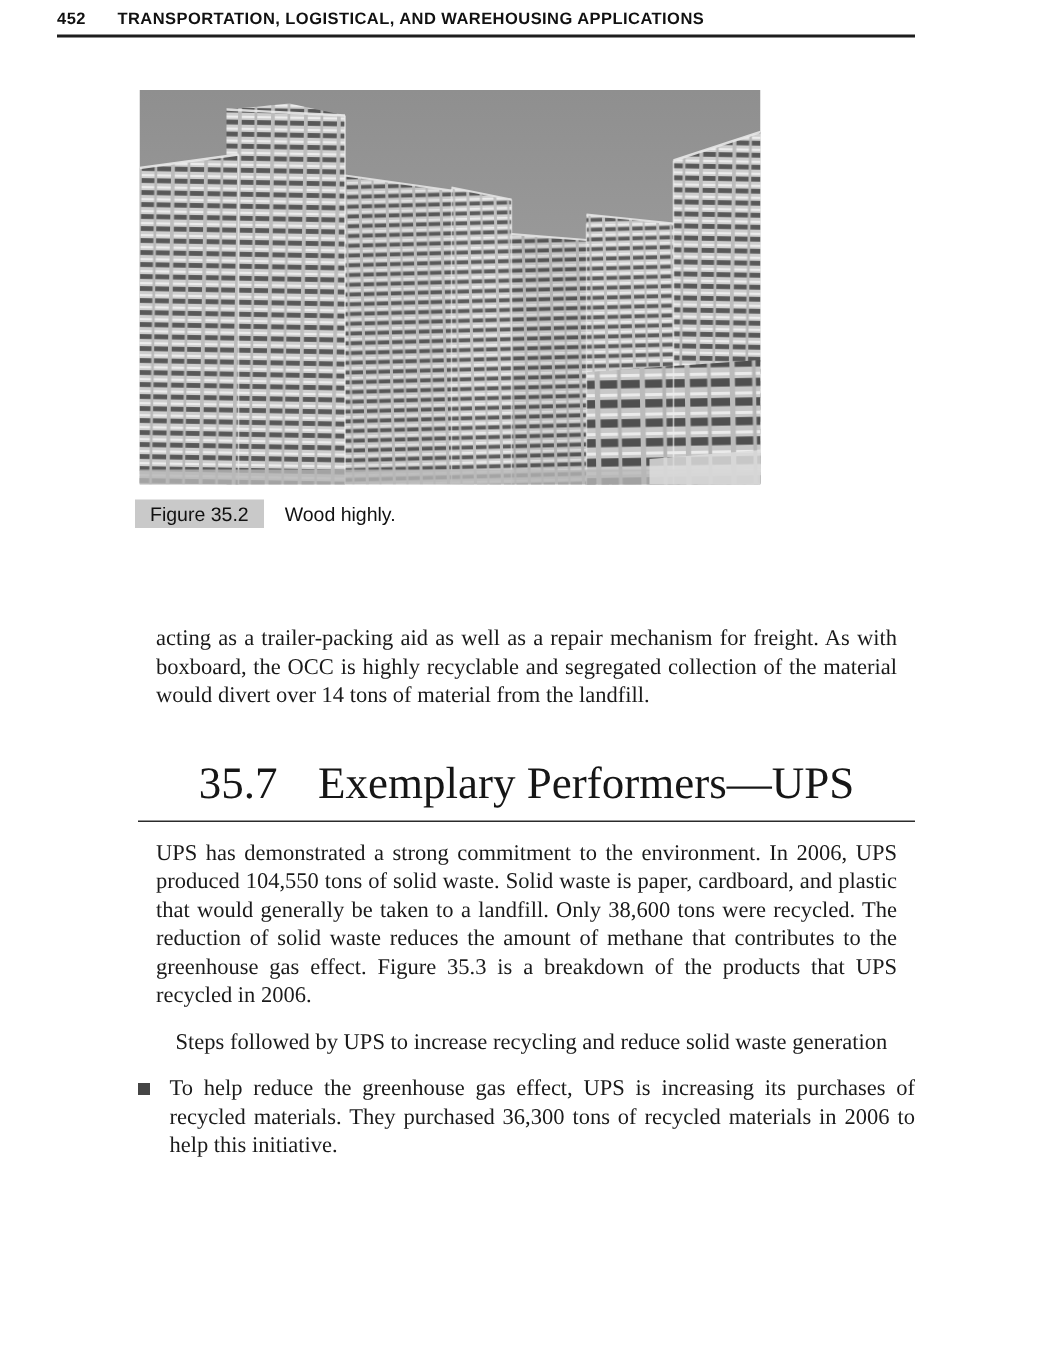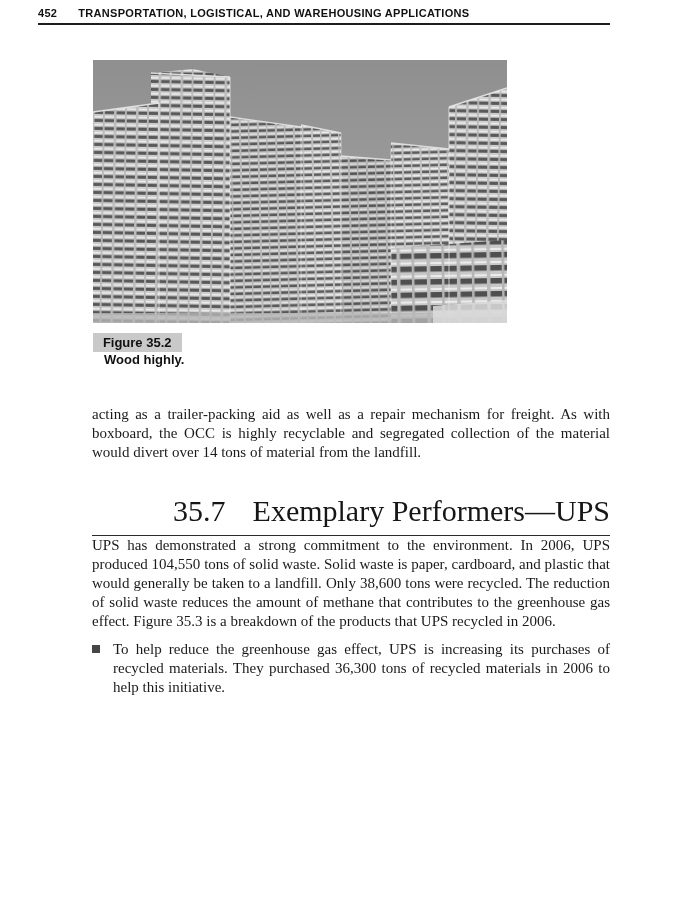--- a/index.html
+++ b/index.html
@@ -29,36 +29,36 @@
   .figure-photo {
     position:absolute; left:93px; top:60px; width:414px; height:263px;
     line-height:0;
   }
 
   
   .figure-caption-row {
     position:absolute; left:90px; top:333px;
     display:flex; align-items:center;
     font-family:"Liberation Sans", sans-serif;
-    font-weight:bold; font-size:13px; color:#111;flex-direction:column;
+    font-weight:normal; font-size:13px; color:#111;
   }
   .figure-label { background:#c9c9c9; padding:2px 10px; }
   .figure-caption-text { margin-left:14px; }
 
   
   .content {
     position:absolute; left:92px; top:405px; width:518px;
     font-size:15px; line-height:19px; text-align:justify;
   }
-  .content p { margin:0; }
+  .content p { margin:12px; }
 
   .section-heading {
     margin-top:32px; 
     font-size:30px; line-height:34px; font-weight:normal;
-    text-align:right; color:#161616;
+    text-align:center; color:#161616;
     border-bottom:1.5px solid #2b2b2b;
     padding-bottom:7px;
   }
   .section-number { margin-right:27px; }
 
   .paragraph-steps { text-indent:13px; }
 
   .bullet-list { list-style:none; margin:9px 0 0 0; padding:0; }
   .bullet-item { position:relative; padding-left:21px; }
   .bullet-square {
@@ -146,20 +146,21 @@
   <div class="content">
 
     <p>acting as a trailer-packing aid as well as a repair mechanism for freight. As with boxboard, the OCC is highly recyclable and segregated collection of the material would divert over 14 tons of material from the landfill.</p>
 
     <h2 class="section-heading">
       <div><span class="section-number">35.7</span><span>Exemplary Performers—UPS</span></div>
     </h2>
 
     <p>UPS has demonstrated a strong commitment to the environment. In 2006, UPS produced 104,550 tons of solid waste. Solid waste is paper, cardboard, and plastic that would generally be taken to a landfill. Only 38,600 tons were recycled. The reduction of solid waste reduces the amount of methane that contributes to the greenhouse gas effect. Figure 35.3 is a breakdown of the products that UPS recycled in 2006.</p>
 
+    <p class="paragraph-steps">Steps followed by UPS to increase recycling and reduce solid waste generation</p>
 
     <ul class="bullet-list">
       <li class="bullet-item">
         <span class="bullet-square"></span>
         <span>To help reduce the greenhouse gas effect, UPS is increasing its purchases of recycled materials. They purchased 36,300 tons of recycled materials in 2006 to help this initiative.</span>
       </li>
     </ul>
 
   </div>
 </div>

